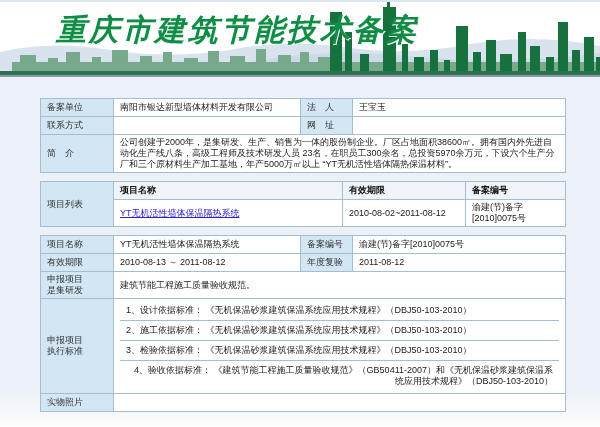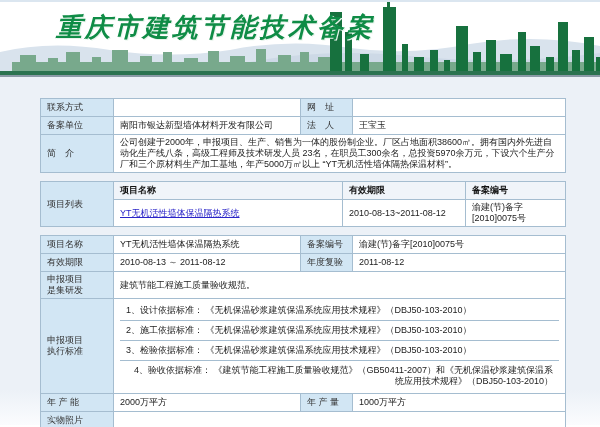--- a/index.html
+++ b/index.html
@@ -2,21 +2,21 @@
 <html><head>
 <meta charset="utf-8">
 <style>
   * { margin:0; padding:0; box-sizing:border-box; }
   html,body { width:600px; height:427px; background:#ffffff; font-family:"Liberation Sans","DejaVu Sans",sans-serif; }
   .page { width:600px; height:427px; overflow:hidden; }
 
   
   .banner { position:relative; width:600px; height:75px; background:#ffffff; border-top:2px solid #dbe6f0; }
   .banner svg { position:absolute; left:0; top:0; width:600px; height:75px; }
-  .banner-title { position:absolute; left:56px; top:8px; font-size:26px; font-weight:bold; font-style:italic;
+  .banner-title { position:absolute; left:56px; top:8px; font-size:30px; font-weight:bold; font-style:italic;
                   color:#0f8c46; letter-spacing:3px; text-shadow:1px 1px 0 #e8f4ec; white-space:nowrap; }
 
   
   .content { width:600px; height:350px; background:linear-gradient(#ecf1f7 90%, #fbfcfe); padding-top:23px; }
 
   table.tbl { width:525px; margin-left:40px; margin-bottom:8px; border-collapse:collapse; table-layout:fixed;
               background:#ffffff; font-size:9px; color:#222; border:1px solid #93acc0; }
   table.tbl td, table.tbl th { border:1px solid #a5bdd0; padding:2px 6px; height:18px; line-height:11px;
                                vertical-align:middle; text-align:left; overflow:hidden; }
   td.lbl { background:#d2e6f4; text-align:center; color:#333; }
@@ -92,34 +92,34 @@
 
     <table class="tbl">
       <colgroup>
           <col style="width:73px">
           <col style="width:187px">
           <col style="width:52px">
           <col style="width:213px">
         </colgroup>
       <tbody>
           <tr>
+        <td class="lbl">备案单位</td>
+        <td>南阳市银达新型墙体材料开发有限公司</td>
+        <td class="lbl">法　人</td>
+        <td>王宝玉</td>
+      </tr>
+      <tr>
         <td class="lbl">联系方式</td>
         <td></td>
         <td class="lbl">网　址</td>
         <td></td>
       </tr>
       <tr>
-        <td class="lbl">备案单位</td>
-        <td>南阳市银达新型墙体材料开发有限公司</td>
-        <td class="lbl">法　人</td>
-        <td>王宝玉</td>
-      </tr>
-      <tr>
         <td class="lbl">简　介</td>
-        <td class="intro-cell" colspan="3">公司创建于2000年，申报项目、生产、销售为一体的股份制企业。厂区占地面积38600㎡。拥有国内外先进自动化生产线八条，高级工程师及技术研发人员 23名，在职员工300余名，总投资5970余万元，下设六个生产分厂和三个原材料生产加工基地，年产5000万㎡以上 “YT无机活性墙体隔热保温材料”。</td>
+        <td class="intro-cell" colspan="3">公司创建于2000年，是集研发、生产、销售为一体的股份制企业。厂区占地面积38600㎡。拥有国内外先进自动化生产线八条，高级工程师及技术研发人员 23名，在职员工300余名，总投资5970余万元，下设六个生产分厂和三个原材料生产加工基地，年产5000万㎡以上 “YT无机活性墙体隔热保温材料”。</td>
       </tr>
     </tbody>
       </table>
 
     <table class="tbl">
       <colgroup>
           <col style="width:73px">
           <col style="width:229px">
           <col style="width:123px">
           <col style="width:100px">
@@ -128,21 +128,21 @@
           <tr>
         <td class="lbl" rowspan="2">项目列表</td>
         <th class="col-hdr">项目名称</th>
         <th class="col-hdr">有效期限</th>
         <th class="col-hdr">备案编号</th>
       </tr>
       <tr>
         <td>
           <a class="proj-link">YT无机活性墙体保温隔热系统</a>
         </td>
-        <td class="ctr">2010-08-13~2011-08-12</td>
+        <td class="ctr">2010-08-02~2011-08-12</td>
         <td class="ctr">渝建(节)备字[2010]0075号</td>
       </tr>
     </tbody>
       </table>
 
     <table class="tbl">
       <colgroup>
           <col style="width:73px">
           <col style="width:187px">
           <col style="width:52px">
@@ -174,26 +174,20 @@
           <div>执行标准</div>
         </td>
         <td colspan="3" class="nopad">
           <div class="std-item">1、设计依据标准： 《无机保温砂浆建筑保温系统应用技术规程》（DBJ50-103-2010）</div>
           <div class="std-item">2、施工依据标准： 《无机保温砂浆建筑保温系统应用技术规程》（DBJ50-103-2010）</div>
           <div class="std-item">3、检验依据标准： 《无机保温砂浆建筑保温系统应用技术规程》（DBJ50-103-2010）</div>
           <div class="std-item">4、验收依据标准： 《建筑节能工程施工质量验收规范》（GB50411-2007）和《无机保温砂浆建筑保温系统应用技术规程》（DBJ50-103-2010）</div>
         </td>
       </tr>
       <tr>
-        <td class="lbl">年 产 能</td>
-        <td>2000万平方</td>
-        <td class="lbl">年 产 量</td>
-        <td>1000万平方</td>
-      </tr>
-      <tr>
         <td class="lbl photo-cell">实物照片</td>
         <td colspan="3" class="photo-cell"></td>
       </tr>
     </tbody>
       </table>
 
   </div>
 </div>
 
 </body></html>

